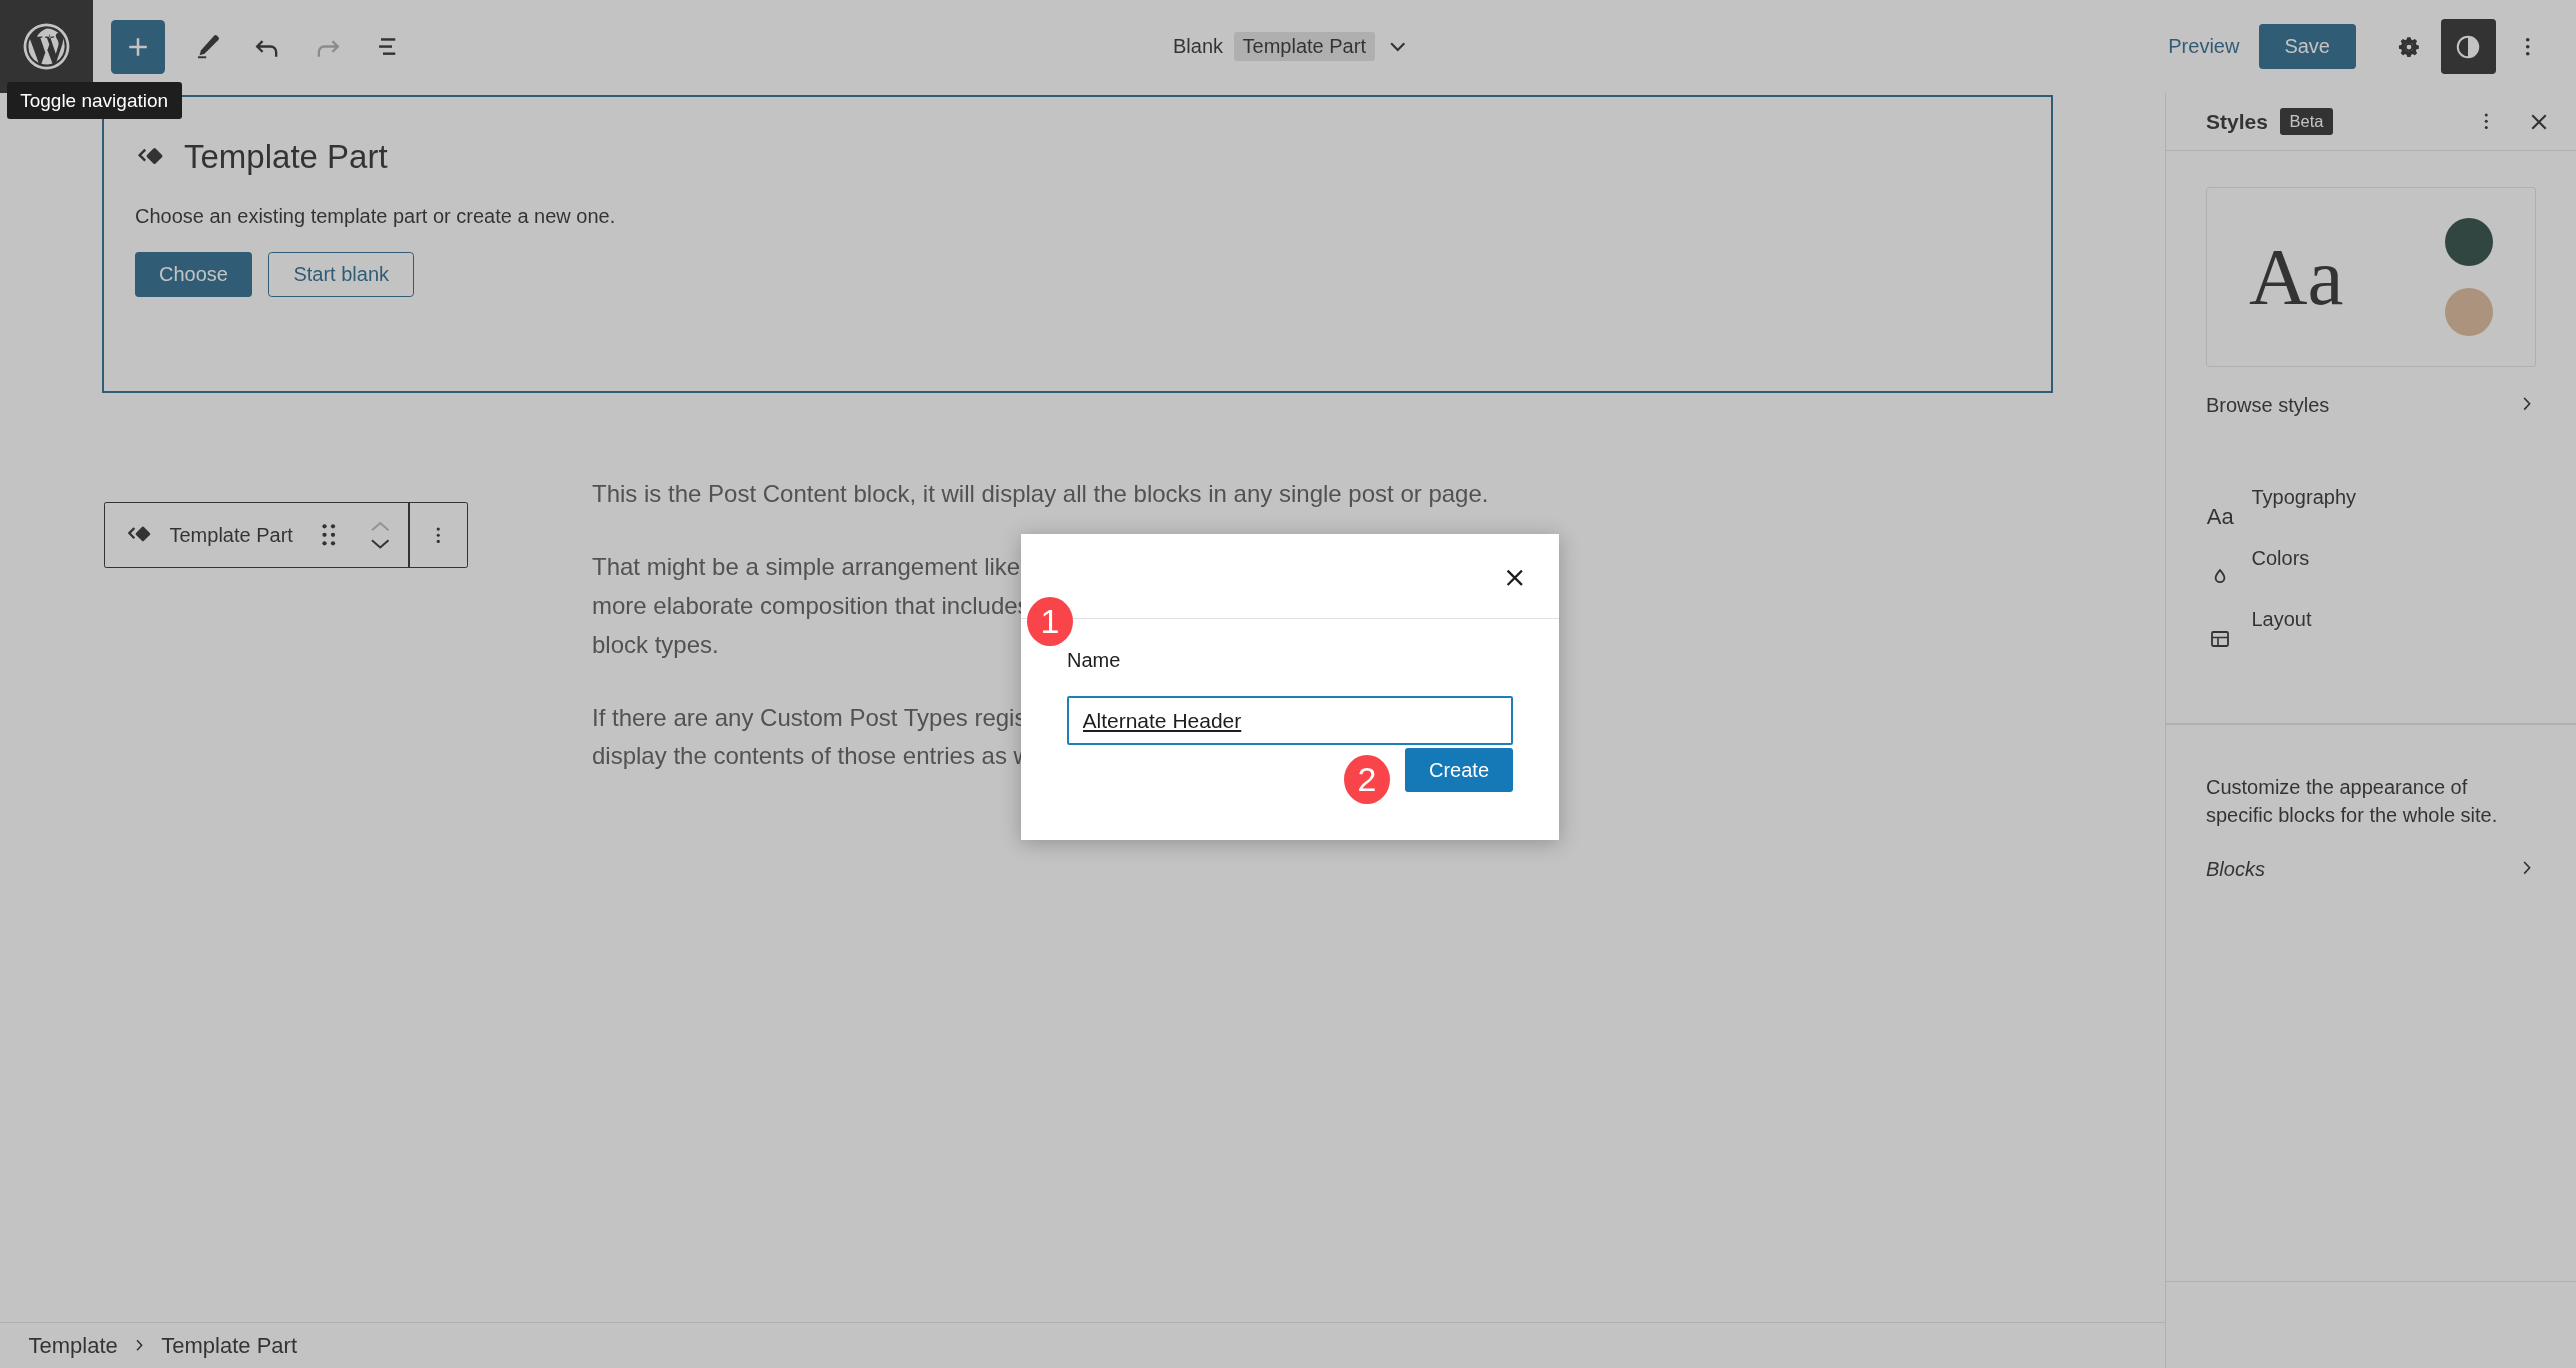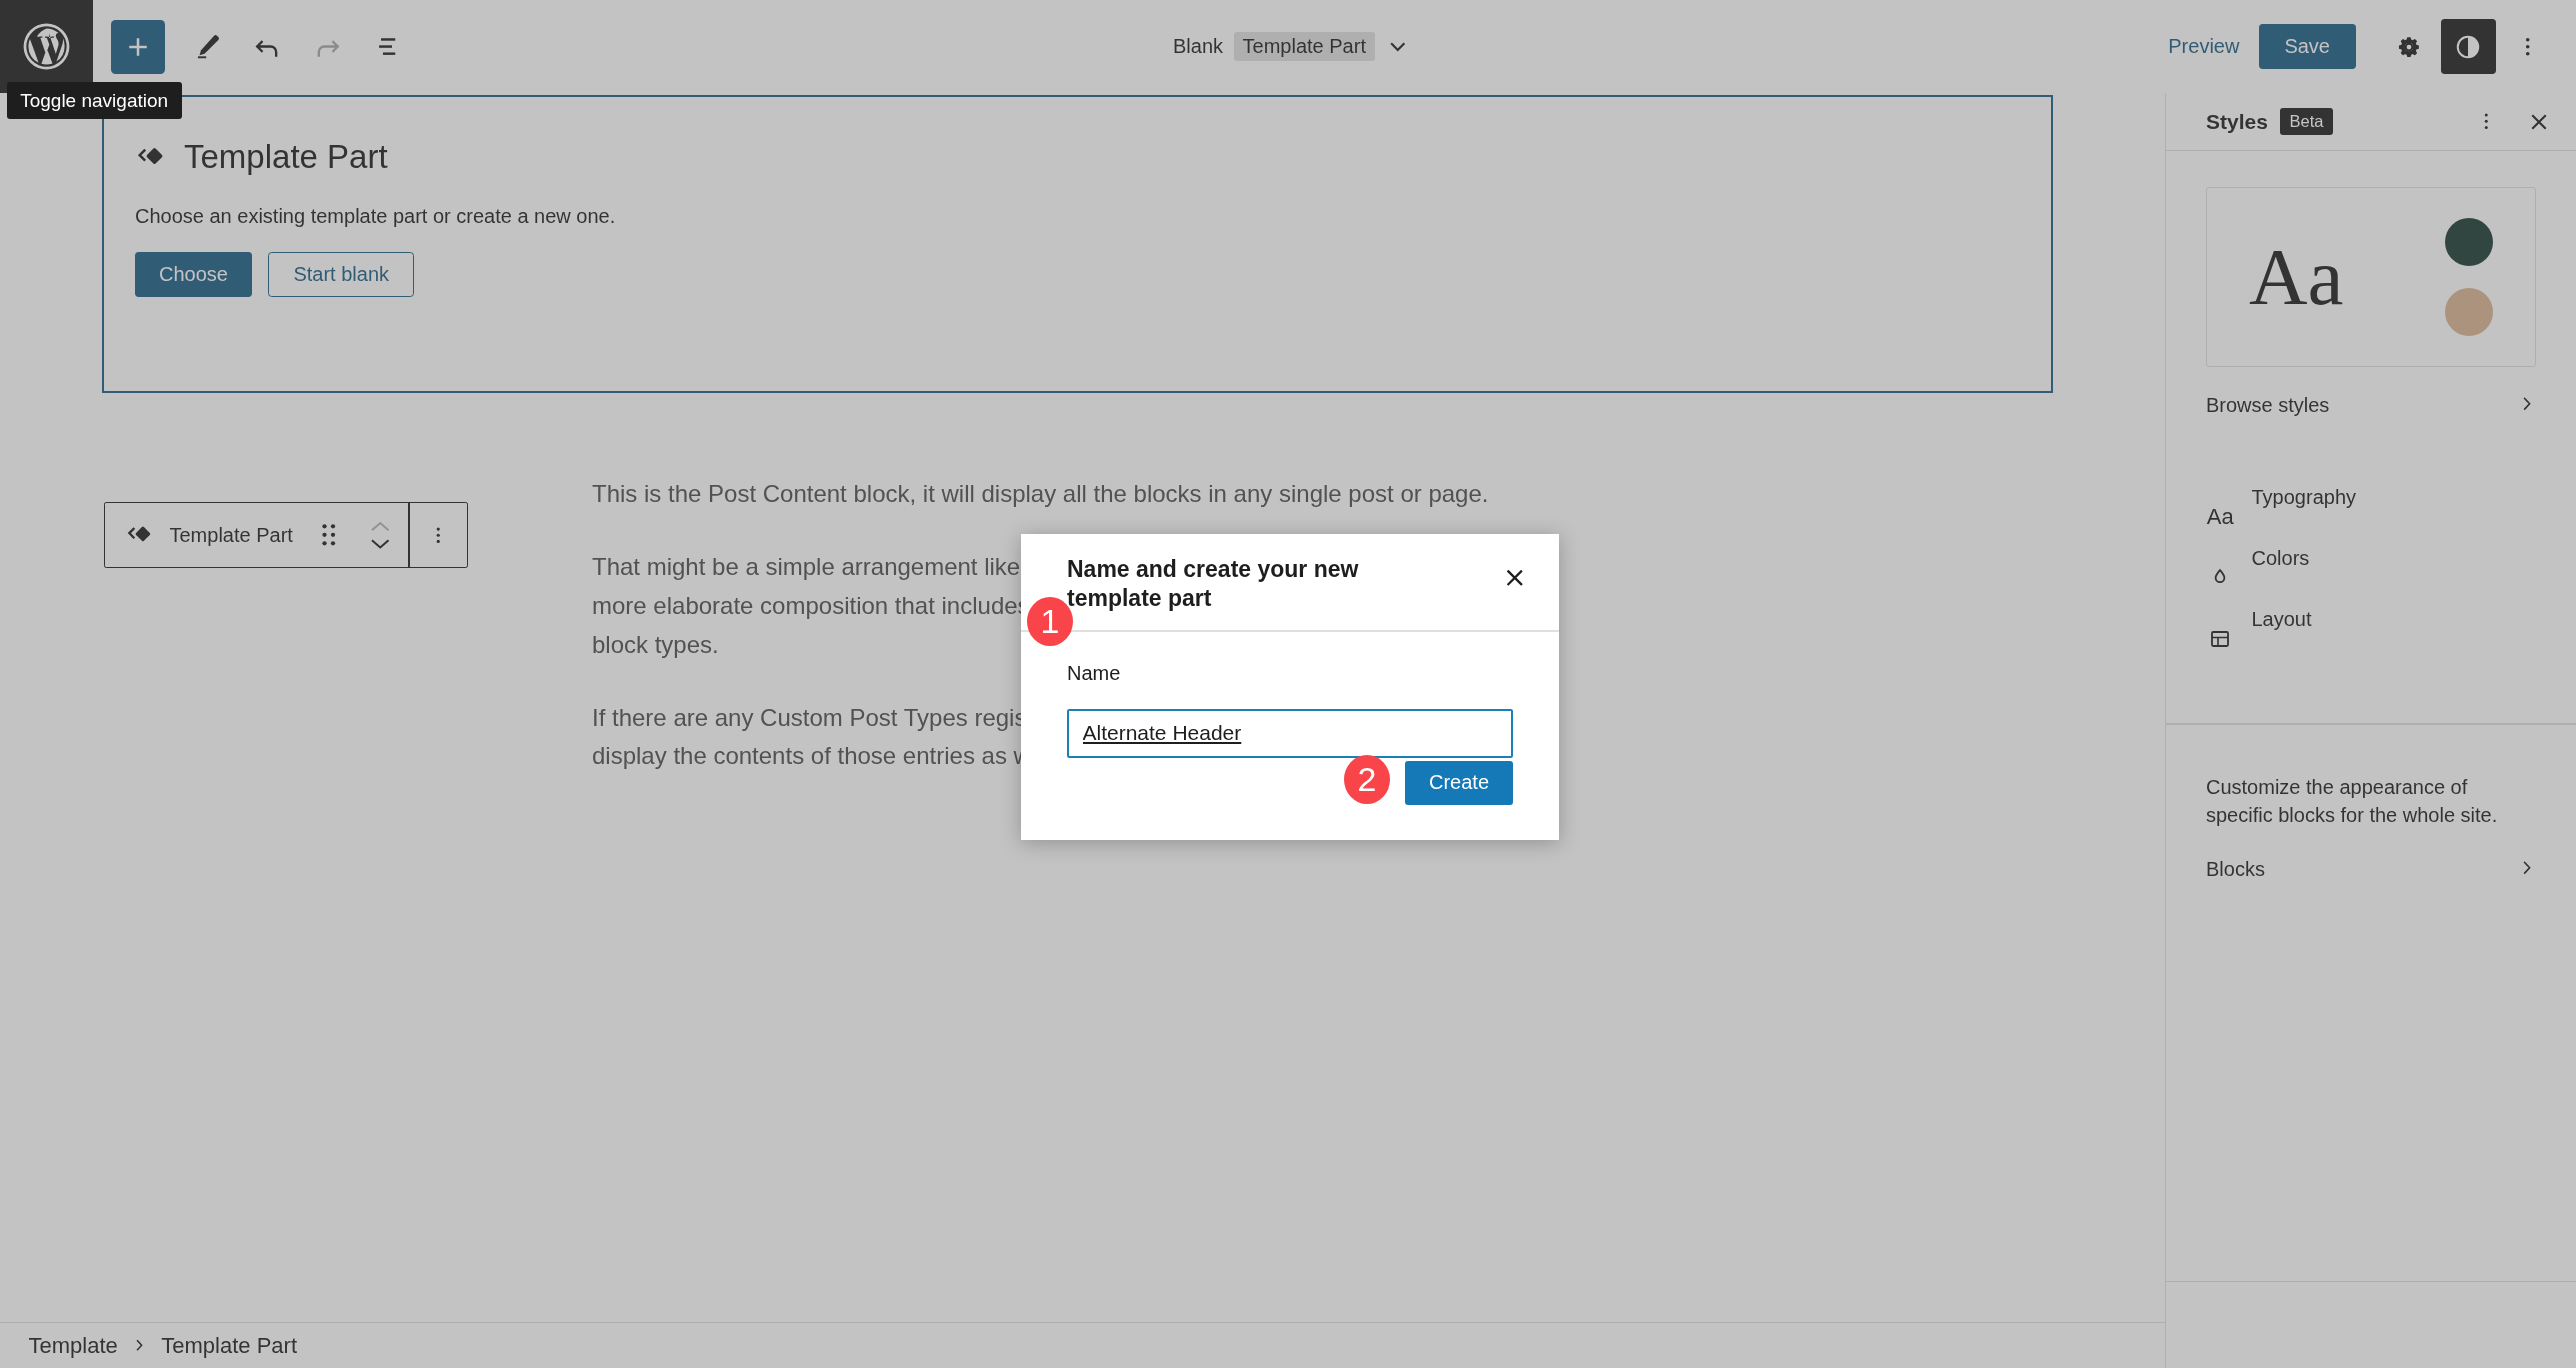--- a/index.html
+++ b/index.html
@@ -201,21 +201,21 @@
   .row-icon { width: 28.5px; display: flex; align-items: center; justify-content: center; }
   .row-icon-aa { font-size: 22px; color: #1e1e1e; font-family: "Liberation Sans", sans-serif; }
 
   #browse-styles-row { margin-top: 27px; }
   #nav-menu-group { margin-top: 31px; }
   #sidebar-divider { height: 1.5px; background: #e0e0e0; margin: 54px 0 0 0; }
   #blocks-help-text {
     font-size: 20px; line-height: 1.42; color: #1e1e1e;
     padding: 48px 40px 0 40px;
   }
-  #blocks-row { margin-top: 28.5px; }
+  #blocks-row { margin-top: 28.5px; font-style: italic; }
 
   #sidebar-bottom-divider {
     position: absolute; left: 0; bottom: 87px; width: 411px;
     height: 1.5px; background: #e0e0e0;
   }
 
   
   #modal {
     position: absolute; left: 1021px; top: 534px;
     width: 538px; height: 306px;
@@ -494,21 +494,20 @@
 
     <div id="sidebar-bottom-divider"></div>
   </div>
 
   <div id="dim-overlay"></div>
 
   <div id="nav-tooltip">Toggle navigation</div>
 
   <div id="modal">
     <div id="modal-header">
-      <div id="modal-title">Name and create your new template part</div>
       <button id="modal-close-button">
         <svg width="25.5" height="25.5" viewBox="0 0 24 24">
           <path fill="none" stroke="#1e1e1e" stroke-width="2.1" stroke-linecap="square" d="m6 6 12 12M18 6 6 18"></path>
         </svg>
       </button>
     </div>
     <div id="modal-divider"></div>
     <div id="modal-body">
       <label id="name-field-label" for="name-input">Name</label>
       <input id="name-input" type="text" value="Alternate Header" style="">

